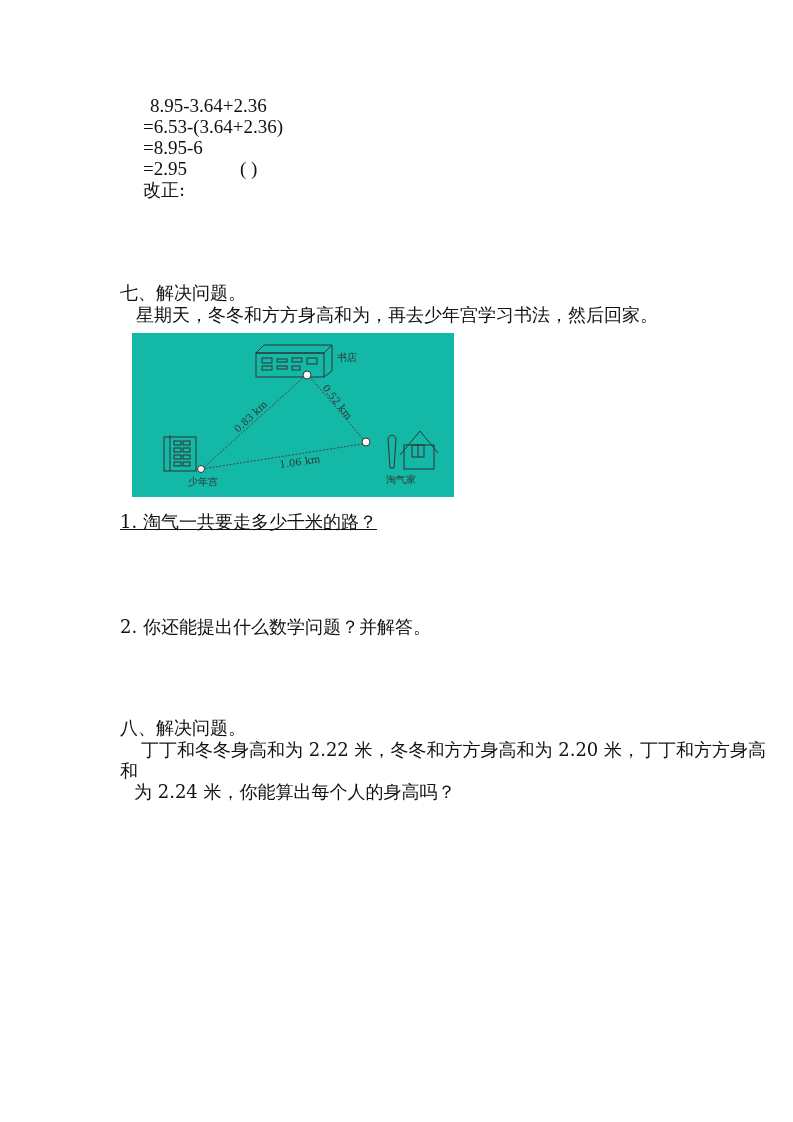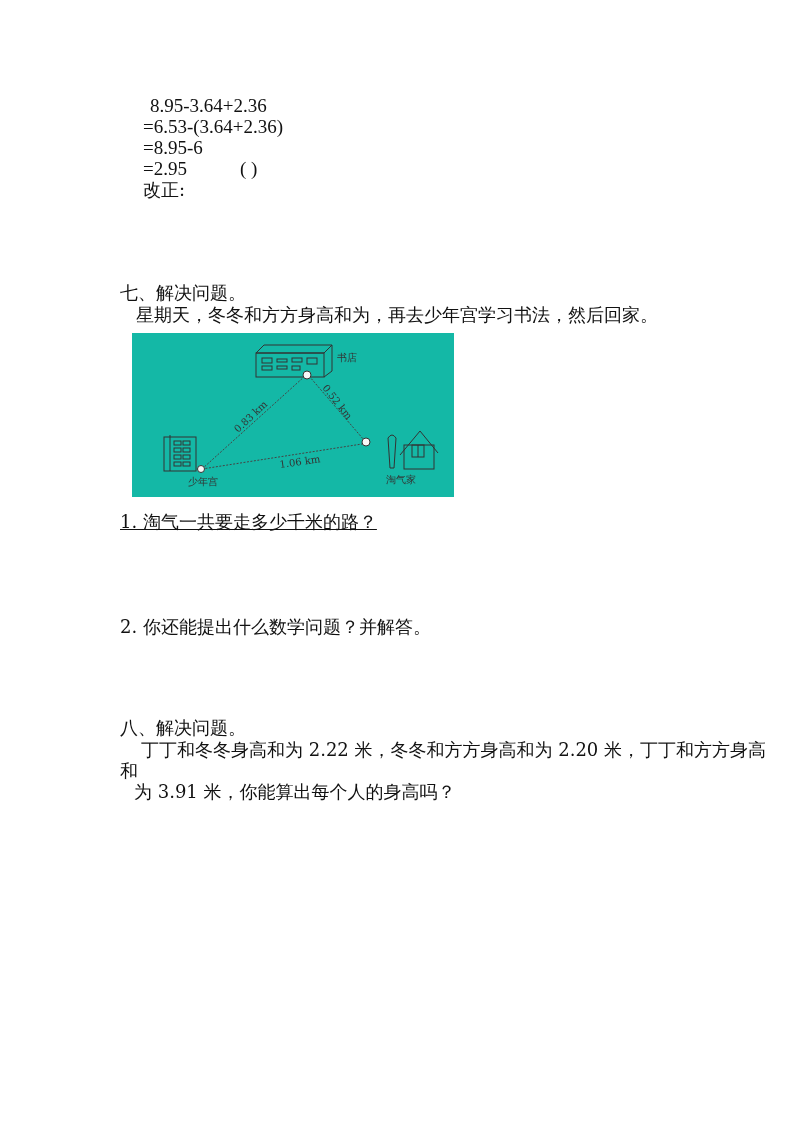--- a/index.html
+++ b/index.html
@@ -79,13 +79,13 @@
     <text class="fig-label" transform="translate(148,135) rotate(-8)">1.06 km</text>
   </svg>
 </div>
 
 <div class="line" style="left:120px; top:512px;text-decoration:underline;">1.  淘气一共要走多少千米的路？</div>
 <div class="line" style="left:120px; top:617px;">2. 你还能提出什么数学问题？并解答。</div>
 
 <div class="line" style="left:120px; top:718px;">八、解决问题。</div>
 <div class="line" style="left:134px; top:740px;margin-left:7px;">丁丁和冬冬身高和为 2.22 米，冬冬和方方身高和为 2.20 米，丁丁和方方身高</div>
 <div class="line" style="left:120px; top:761px;">和</div>
-<div class="line" style="left:134px; top:782px;">为 3.91 米，你能算出每个人的身高吗？</div>
+<div class="line" style="left:134px; top:782px;">为 2.24 米，你能算出每个人的身高吗？</div>
 
 </body></html>

